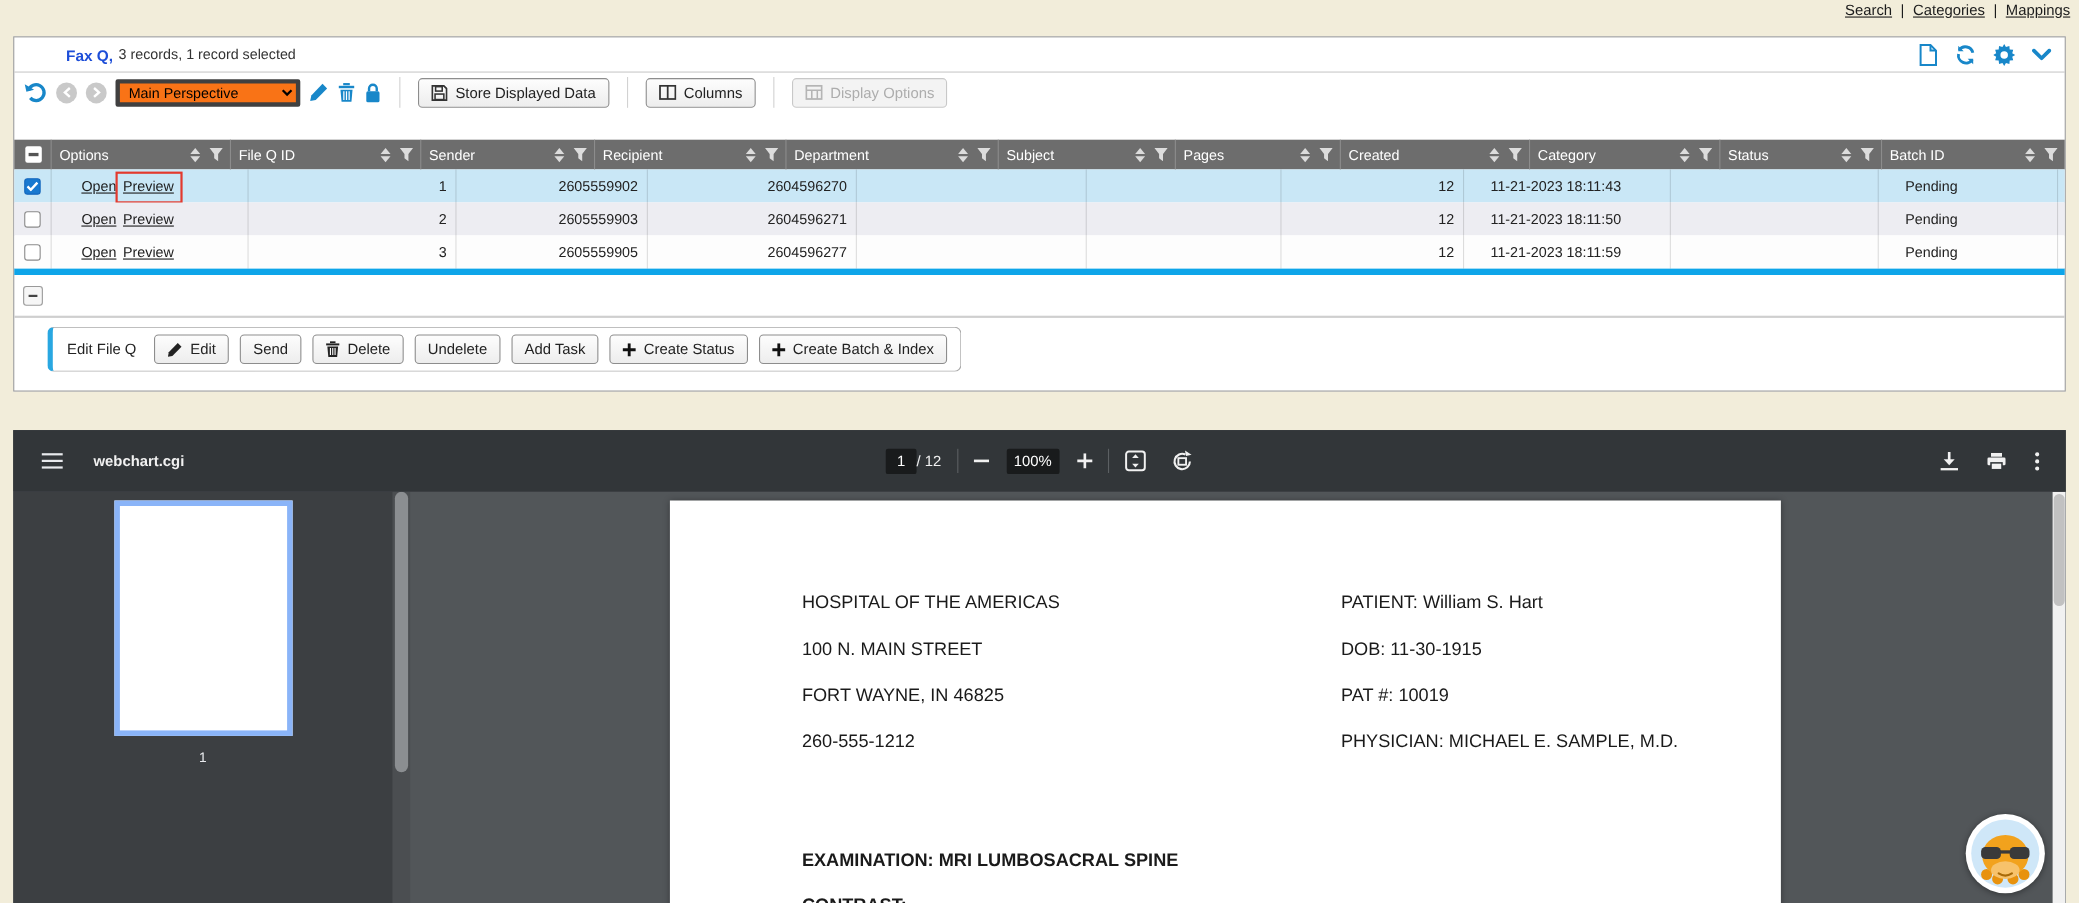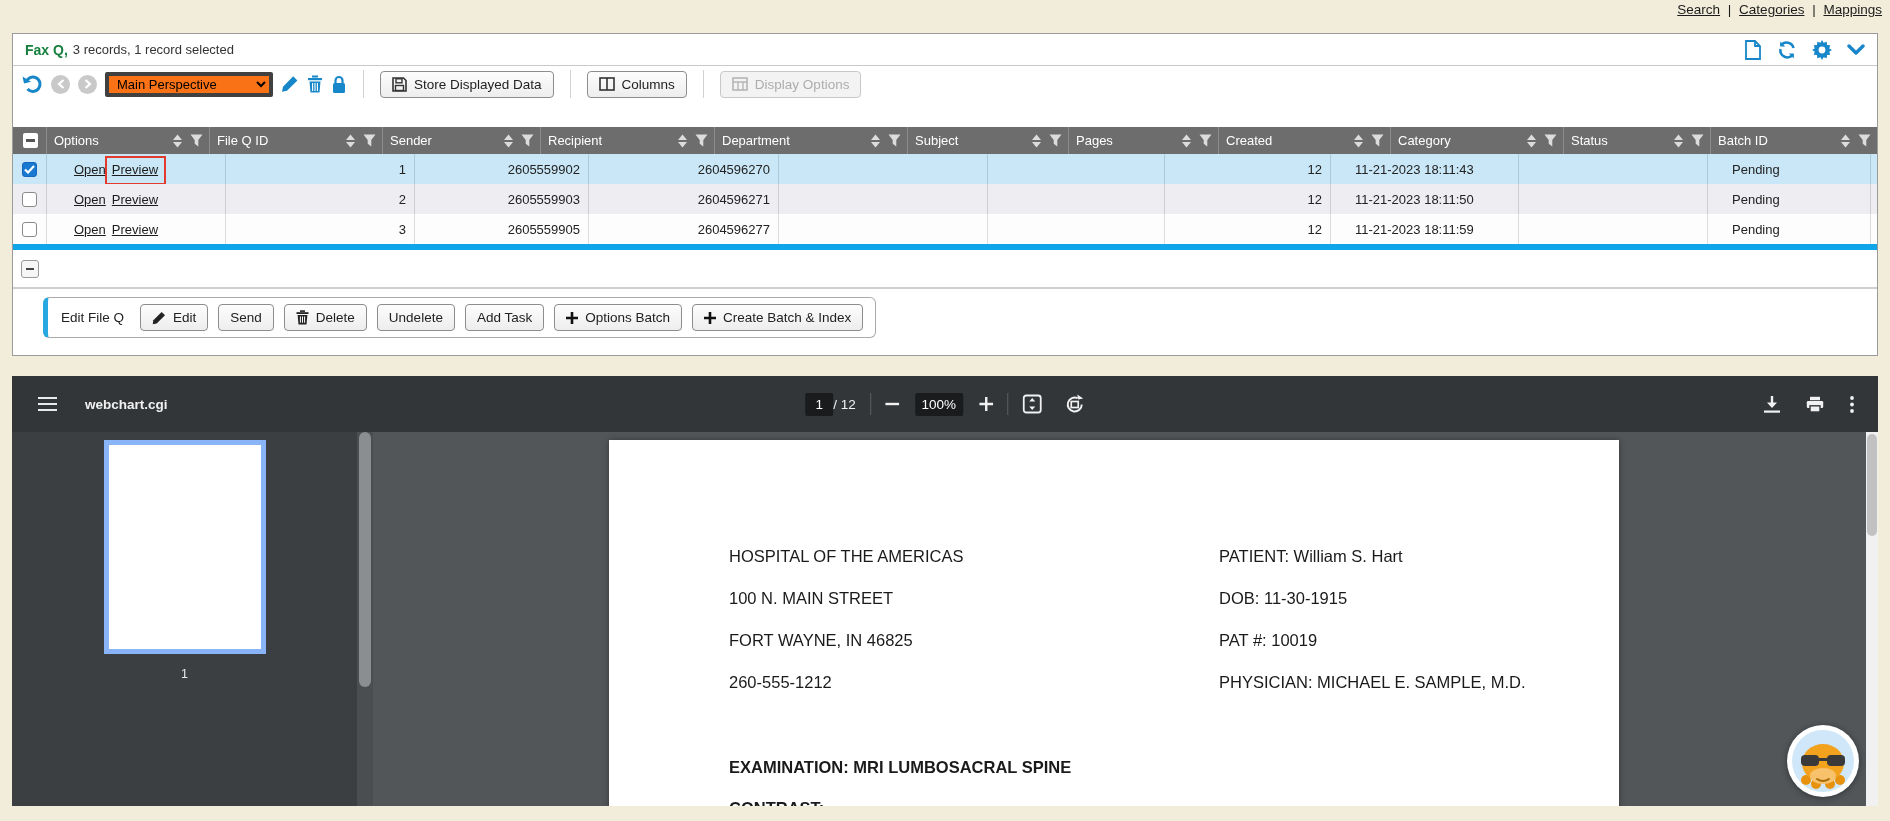--- a/index.html
+++ b/index.html
@@ -9,21 +9,21 @@
   
   .top-links { position:absolute; top:2px; right:8px; font-size:13.5px; }
   .top-links a { color:#1c1c1c; text-decoration:underline; cursor:pointer; }
   .top-links .sep { color:#1c1c1c; margin:0 4px; }
 
   
   .panel { position:absolute; left:12px; top:33px; width:1866px; height:323px;
            background:#fff; border:1px solid #9b9b9b; }
   .panel-header { height:32px; display:flex; align-items:center; padding:0 12px;
                   border-bottom:1px solid #c9c9c9; }
-  .panel-title { font-weight:bold; font-size:14px; color:#15803d; }
+  .panel-title { font-weight:bold; font-size:14px; color:#1d4ed8;margin-left:35px; }
   .panel-sub { font-size:13px; color:#333; margin-left:5px; }
   .panel-header-icons { margin-left:auto; display:flex; align-items:center; gap:15px; }
   .panel-header-icons svg { display:block; cursor:pointer; }
 
   .toolbar { height:36px; display:flex; align-items:center; padding:0 8px; gap:8px; }
   .nav-circle { width:19px; height:19px; border-radius:50%; background:#c9c9c9;
                 display:flex; align-items:center; justify-content:center; }
   .tb-sep { width:1px; height:28px; background:#d2d2d2; margin:0 8px; }
   select.perspective { height:25px; width:168px; font-size:13px; font-family:"Liberation Sans",sans-serif;
                 border:4px solid #404040; border-radius:2px; background:#f97316; padding:0 4px; }
@@ -64,21 +64,21 @@
                   justify-content:center; cursor:pointer; }
   .collapse-btn .bar { width:8px; height:2px; background:#444; }
   .panel-divider { margin-top:9px; height:0; border-top:2px solid #cfcfcf; }
 
   .actions-wrap { margin:8px 0 0 30px; display:inline-flex; align-items:center; gap:10px;
                   border:1px solid #aaa; border-left:5px solid #29a7e1; border-radius:6px;
                   background:#fff; padding:6px 12px 6px 0; }
   .actions-label { font-size:13.5px; color:#222; padding:0 6px 0 13px; }
 
   
-  .pdf { position:absolute; left:12px; top:376px; width:1866px; height:430px; background:#525659; }
+  .pdf { position:absolute; left:12px; top:391px; width:1866px; height:430px; background:#525659; }
   .pdf-toolbar { height:56px; background:#323639; display:flex; align-items:center; position:relative; }
   .pdf-title { color:#f1f1f1; font-size:13.5px; font-weight:bold; margin-left:28px; }
   .hamburger { margin-left:26px; display:flex; flex-direction:column; gap:4px; cursor:pointer; }
   .hamburger .line { width:19px; height:2px; background:#e8eaed; }
   .pdf-center { position:absolute; left:50%; top:0; height:100%; transform:translateX(-50%);
                 display:flex; align-items:center; color:#f1f1f1; font-size:13.5px; }
   .page-input { width:28px; height:23px; background:#191b1c; border:none; color:#fff; text-align:center;
                 font-size:13.5px; font-family:"Liberation Sans",sans-serif; border-radius:2px; }
   .zoom-box { min-width:48px; height:23px; background:#191b1c; color:#fff; display:flex;
               align-items:center; justify-content:center; border-radius:2px; font-size:13.5px; }
@@ -88,21 +88,21 @@
   .pdf-body { position:relative; height:374px; display:flex; overflow:hidden; }
   .pdf-sidebar { width:345px; background:#3c3f42; position:relative; }
   .thumb { width:162px; margin:8px auto 0 auto; border:5px solid #8ab4f8; background:#fff; height:214px; cursor:pointer; }
   .thumb-label { text-align:center; color:#e8eaed; font-size:12.5px; margin-top:13px; }
   .side-scroll { width:16px; background:#4b4e51; position:relative; }
   .side-scroll .sthumb { position:absolute; top:0; left:2px; width:12px; height:255px; background:#8b8e91; border-radius:6px; }
   .pdf-main { flex:1; position:relative; background:#525659; overflow:hidden; }
   .doc-page { position:absolute; left:236px; top:8px; width:1010px; height:420px; background:#fff;
               box-shadow:0 0 6px rgba(0,0,0,0.35); }
   .doc-content { position:absolute; left:120px; top:84px; font-size:16.5px; color:#1a1a1a; }
-  .doc-row { display:flex; height:42px; align-items:flex-end; }
+  .doc-row { display:flex; height:42px; align-items:flex-start; }
   .doc-row .lcol { width:490px; }
   .doc-bold { font-weight:bold; height:41px; display:flex; align-items:center; }
   .doc-spacer { height:55px; }
   .main-scroll { position:absolute; right:0; top:0; width:12px; height:100%; background:#f1f1f1; }
   .main-scroll .sthumb { position:absolute; top:2px; left:1px; width:10px; height:102px; background:#c1c1c1; border-radius:5px; }
   .mascot { position:absolute; right:18px; bottom:8px; width:74px; height:74px; cursor:pointer;
             filter:drop-shadow(0 1px 3px rgba(0,0,0,0.4)); }
 </style>
 </head>
 <body>
@@ -433,21 +433,21 @@
     <button class="btn">
         <span>Undelete</span>
       </button>
     <button class="btn">
         <span>Add Task</span>
       </button>
     <button class="btn">
       <svg width="12" height="12" viewBox="0 0 12 12">
           <path d="M6 0 v12 M0 6 h12" stroke="#111" stroke-width="2.6"></path>
         </svg>
-      <span>Options Batch</span>
+      <span>Create Status</span>
     </button>
     <button class="btn">
       <svg width="12" height="12" viewBox="0 0 12 12">
           <path d="M6 0 v12 M0 6 h12" stroke="#111" stroke-width="2.6"></path>
         </svg>
       <span>Create Batch &amp; Index</span>
     </button>
   </div>
 </section>
 

